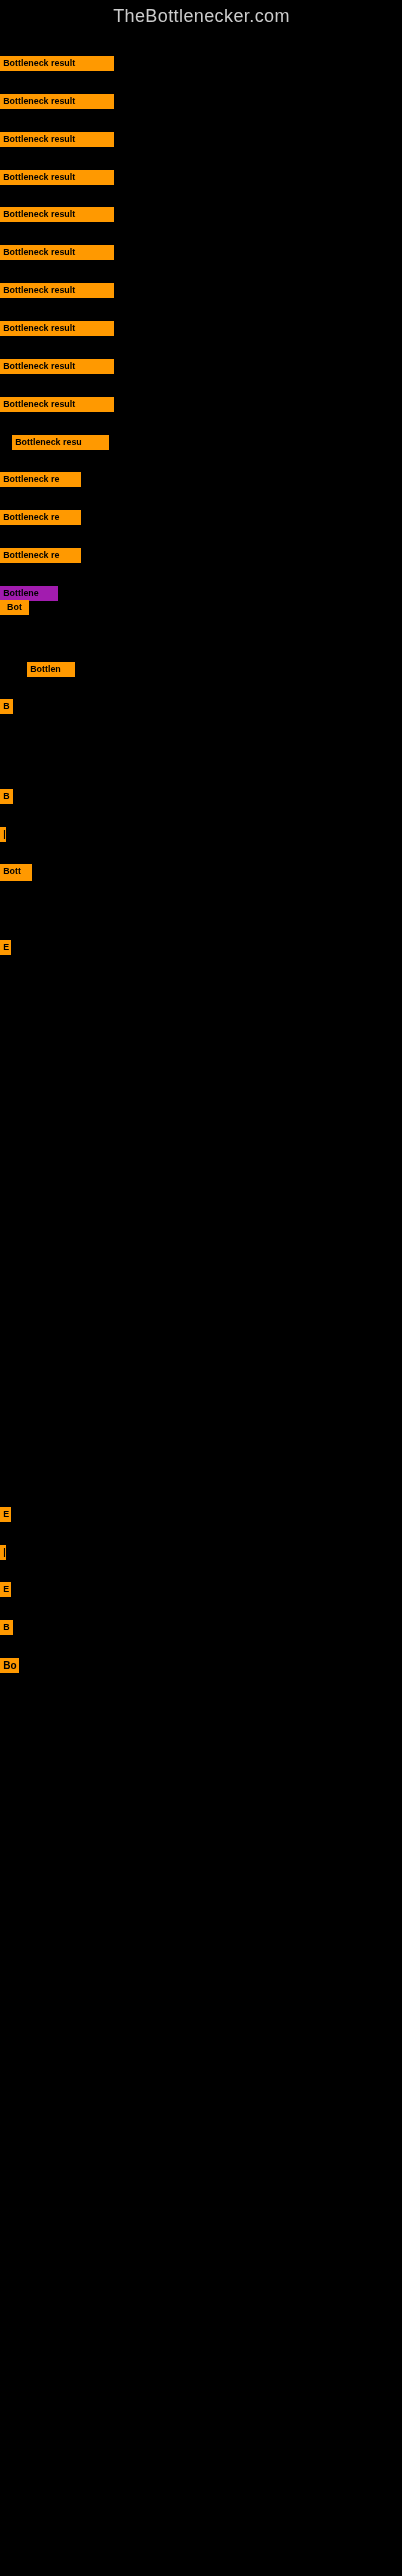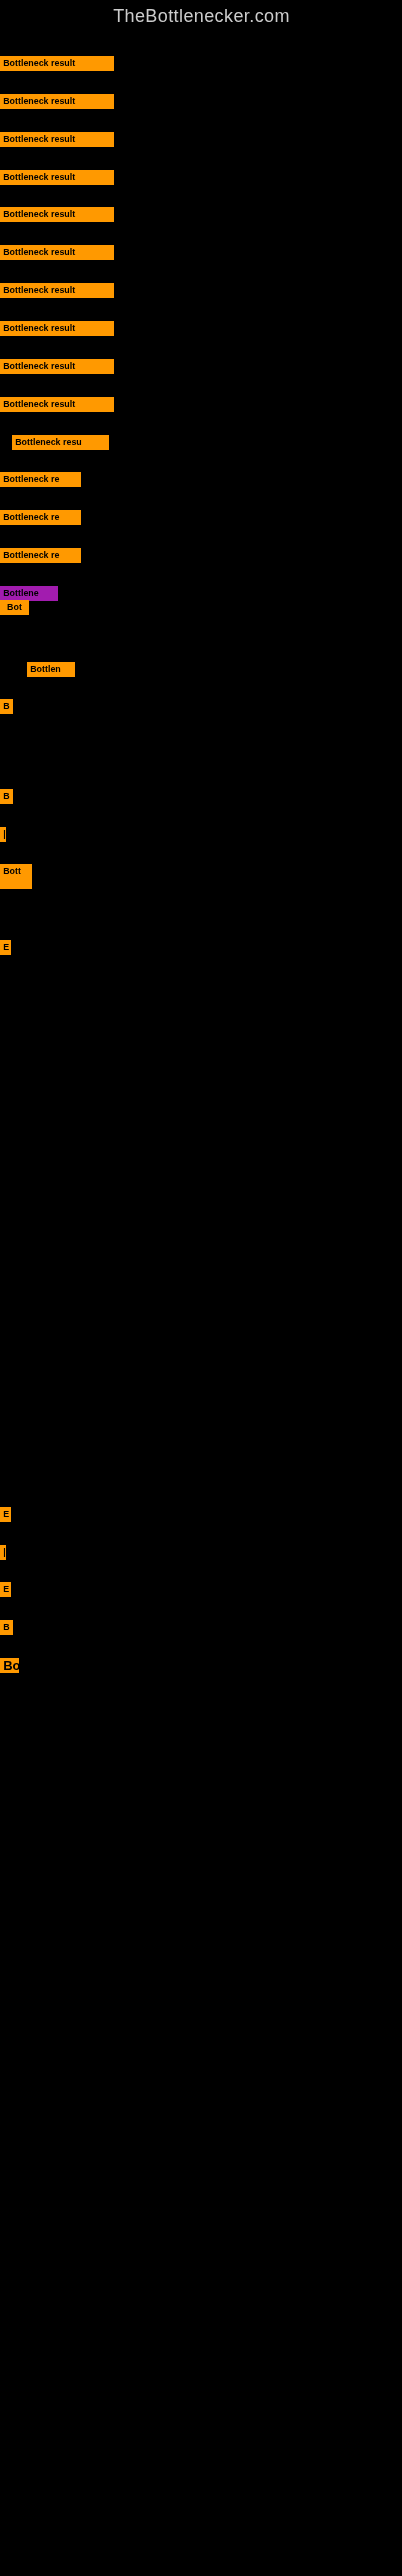--- a/index.html
+++ b/index.html
@@ -78,34 +78,34 @@
     <div style="position: absolute; top: 667px; left: 0px; display: flex; align-items: center;">
       <div style="background-color: rgb(255, 153, 0); color: rgb(0, 0, 0); font-size: 8.9px; font-weight: bold; padding: 1.6px 3.2px; white-space: nowrap; overflow: hidden; display: inline-block; width: 13px; height: 14.5px; line-height: 11.3px;">B</div>
     </div>
     <div style="position: absolute; top: 757px; left: 0px; display: flex; align-items: center;">
       <div style="background-color: rgb(255, 153, 0); color: rgb(0, 0, 0); font-size: 8.9px; font-weight: bold; padding: 1.6px 3.2px; white-space: nowrap; overflow: hidden; display: inline-block; width: 13px; height: 14.5px; line-height: 11.3px;">B</div>
     </div>
     <div style="position: absolute; top: 795px; left: 0px; display: flex; align-items: center;">
       <div style="background-color: rgb(255, 153, 0); color: rgb(0, 0, 0); font-size: 8.9px; font-weight: bold; padding: 1.6px 3.2px; white-space: nowrap; overflow: hidden; display: inline-block; width: 6.4px; height: 14.5px; line-height: 11.3px;">|</div>
     </div>
     <div style="position: absolute; top: 832px; left: 0px; display: flex; align-items: center;">
-      <div style="background-color: rgb(255, 153, 0); color: rgb(0, 0, 0); font-size: 8.9px; font-weight: bold; padding: 1.6px 3.2px; white-space: nowrap; overflow: hidden; display: inline-block; width: 32px; height: 25px; line-height: 11.3px;">Bott</div>
+      <div style="background-color: rgb(255, 153, 0); color: rgb(0, 0, 0); font-size: 8.9px; font-weight: bold; padding: 1.6px 3.2px; white-space: nowrap; overflow: hidden; display: inline-block; width: 32px; height: 17px; line-height: 11.3px;">Bott</div>
     </div>
     <div style="position: absolute; top: 908px; left: 0px; display: flex; align-items: center;">
       <div style="background-color: rgb(255, 153, 0); color: rgb(0, 0, 0); font-size: 8.9px; font-weight: bold; padding: 1.6px 3.2px; white-space: nowrap; overflow: hidden; display: inline-block; width: 11.3px; height: 14.5px; line-height: 11.3px;">E</div>
     </div>
     <div style="position: absolute; top: 1475px; left: 0px; display: flex; align-items: center;">
       <div style="background-color: rgb(255, 153, 0); color: rgb(0, 0, 0); font-size: 8.9px; font-weight: bold; padding: 1.6px 3.2px; white-space: nowrap; overflow: hidden; display: inline-block; width: 11.3px; height: 14.5px; line-height: 11.3px;">E</div>
     </div>
     <div style="position: absolute; top: 1513px; left: 0px; display: flex; align-items: center;">
       <div style="background-color: rgb(255, 153, 0); color: rgb(0, 0, 0); font-size: 8.9px; font-weight: bold; padding: 1.6px 3.2px; white-space: nowrap; overflow: hidden; display: inline-block; width: 6.4px; height: 14.5px; line-height: 11.3px;">|</div>
     </div>
     <div style="position: absolute; top: 1550px; left: 0px; display: flex; align-items: center;">
       <div style="background-color: rgb(255, 153, 0); color: rgb(0, 0, 0); font-size: 8.9px; font-weight: bold; padding: 1.6px 3.2px; white-space: nowrap; overflow: hidden; display: inline-block; width: 11.3px; height: 14.5px; line-height: 11.3px;">E</div>
     </div>
     <div style="position: absolute; top: 1588px; left: 0px; display: flex; align-items: center;">
       <div style="background-color: rgb(255, 153, 0); color: rgb(0, 0, 0); font-size: 8.9px; font-weight: bold; padding: 1.6px 3.2px; white-space: nowrap; overflow: hidden; display: inline-block; width: 13px; height: 14.5px; line-height: 11.3px;">B</div>
     </div>
     <div style="position: absolute; top: 1626px; left: 0px; display: flex; align-items: center;">
-      <div style="background-color: rgb(255, 153, 0); color: rgb(0, 0, 0); font-size: 13px; font-weight: bold; padding: 1.6px 3.2px; white-space: nowrap; overflow: hidden; display: inline-block; width: 19.3px; height: 14.5px; line-height: 11.3px;">Bo</div>
+      <div style="background-color: rgb(255, 153, 0); color: rgb(0, 0, 0); font-size: 10px; font-weight: bold; padding: 1.6px 3.2px; white-space: nowrap; overflow: hidden; display: inline-block; width: 19.3px; height: 14.5px; line-height: 11.3px;">Bo</div>
     </div>
   </div>
 
 
 </body></html>

